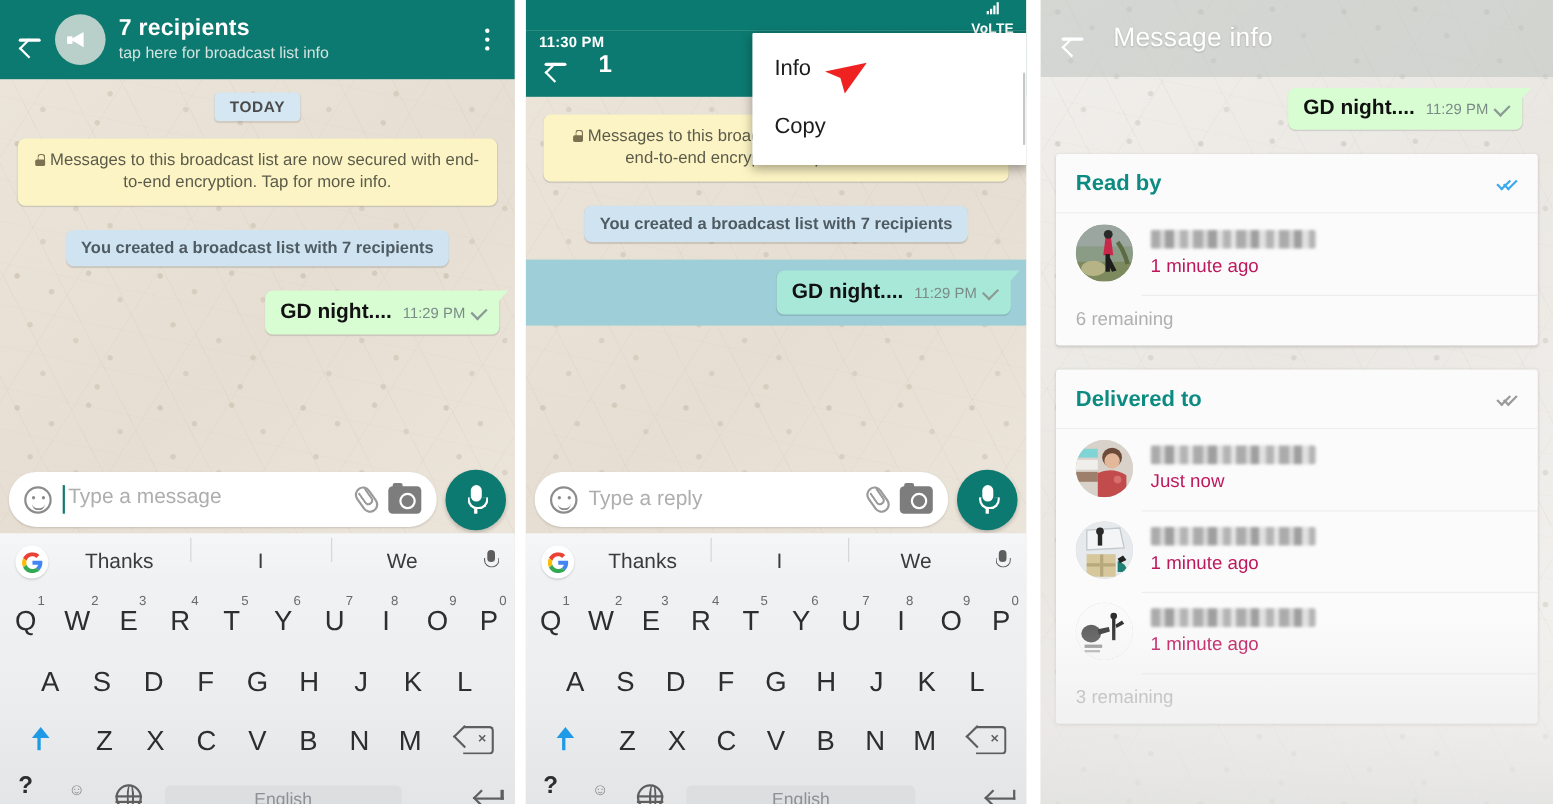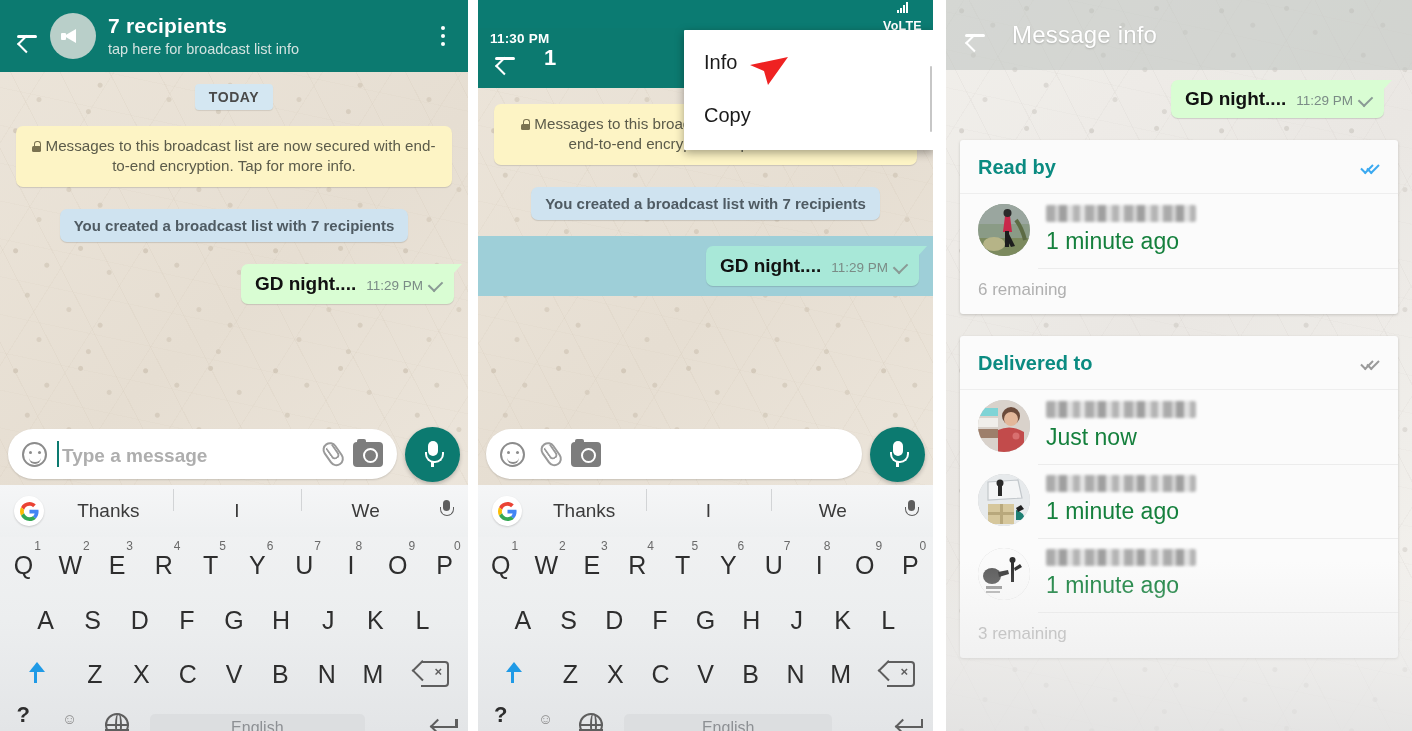--- a/index.html
+++ b/index.html
@@ -165,21 +165,21 @@
   .input-pill {
     flex: 1; height: 50px; background:#fff; border-radius: 26px;
     display:flex; align-items:center; padding: 0 14px; gap: 10px;
     box-shadow: 0 1px 2px rgba(0,0,0,.14);
   }
   .emoji-ic { width:25px; height:25px; border-radius:50%; border:2px solid #8c8c8c; position:relative; flex:none; }
   .emoji-ic::before { content:""; position:absolute; left:5px; top:7px; width:3px; height:3px; border-radius:50%; background:#8c8c8c;
     box-shadow: 9px 0 0 #8c8c8c; }
   .emoji-ic::after { content:""; position:absolute; left:4.5px; top:12px; width:12px; height:6px;
     border-bottom:2px solid #8c8c8c; border-radius:0 0 9px 9px; }
-  .ph-wrap { flex:1; display:flex; align-items:flex-end;font-weight:bold; }
+  .ph-wrap { flex:1; display:flex; align-items:flex-start; }
   .caret { width:2px; height:26px; background:#0c7a70; margin-right:3px; }
   .placeholder { font-size: 19px; color:#aeaeae; }
   .clip-ic { width:26px; height:26px; flex:none; position:relative; transform: rotate(-35deg); }
   .clip-ic::before { content:""; position:absolute; left:8px; top:2px; width:11px; height:22px;
     border:2.4px solid #9a9a9a; border-radius: 8px; }
   .clip-ic::after { content:""; position:absolute; left:11.5px; top:6px; width:5px; height:13px;
     border:2.4px solid #9a9a9a; border-top:none; border-radius:0 0 5px 5px; }
   .cam-ic { width:30px; height:25px; flex:none; background:#7d7d7d; border-radius:4px; position:relative; }
   .cam-ic::before { content:""; position:absolute; left:10px; top:6.5px; width:11px; height:11px; border:2.4px solid #fff; border-radius:50%; }
   .cam-ic::after { content:""; position:absolute; left:4px; top:-3px; width:9px; height:4px; background:#7d7d7d; border-radius:2px 2px 0 0; }
@@ -279,21 +279,21 @@
   .mi-card-tick.read { color:#3ba9f0; }
   .mi-card-tick.delivered { color:#9a9a9a; }
   .mi-item { display:flex; align-items:center; padding: 10px 18px 12px; position:relative; }
   .mi-item + .mi-item::before { content:""; position:absolute; left:78px; right:0; top:0; height:1px; background:#ececec; }
   .mi-avatar { width:52px; height:52px; border-radius:50%; flex:none; margin-right:16px; overflow:hidden; position:relative; background:#ccc; }
   .mi-meta { display:flex; flex-direction:column; gap:6px; }
   .mi-name { height: 17px; width: 150px; border-radius:2px;
     background:
       repeating-linear-gradient(90deg, #9e9e9e 0 9px, #cfcfcf 9px 13px, #8f8f8f 13px 21px, #dcdcdc 21px 27px, #a8a8a8 27px 34px, #e2e2e2 34px 39px);
     filter: blur(1.6px); opacity:.85; }
-  .mi-time { font-size: 23px; color:#15803d; }
+  .mi-time { font-size: 17px; color:#be185d; }
   .mi-remaining { font-size: 17px; color:#b0b0b0; padding: 12px 18px 14px; position:relative; }
   .mi-remaining::before { content:""; position:absolute; left:78px; right:0; top:0; height:1px; background:#ececec; }
 
   .dim-bottom { position:absolute; left:0; right:0; bottom:0; height:170px; z-index:3;
     background: linear-gradient(180deg, rgba(238,238,238,0) 0%, rgba(232,232,232,.55) 60%, rgba(225,225,225,.8) 100%); pointer-events:none; }
 </style>
 </head>
 <body>
 
 <div class="stage">
@@ -488,20 +488,23 @@
             <span>11:29 PM</span>
             <span class="tick-single"></span>
           </span>
         </div>
       </div>
     </div>
 
     <div class="inputbar">
       <div class="input-pill">
         <span class="emoji-ic"></span>
+        <span class="ph-wrap">
+          <span class="placeholder">Type a reply</span>
+        </span>
         <span class="clip-ic"></span>
         <span class="cam-ic"></span>
       </div>
       <div class="mic-fab">
         <span class="mic-g">
             <span class="mic-stem"></span>
           </span>
       </div>
     </div>
 

